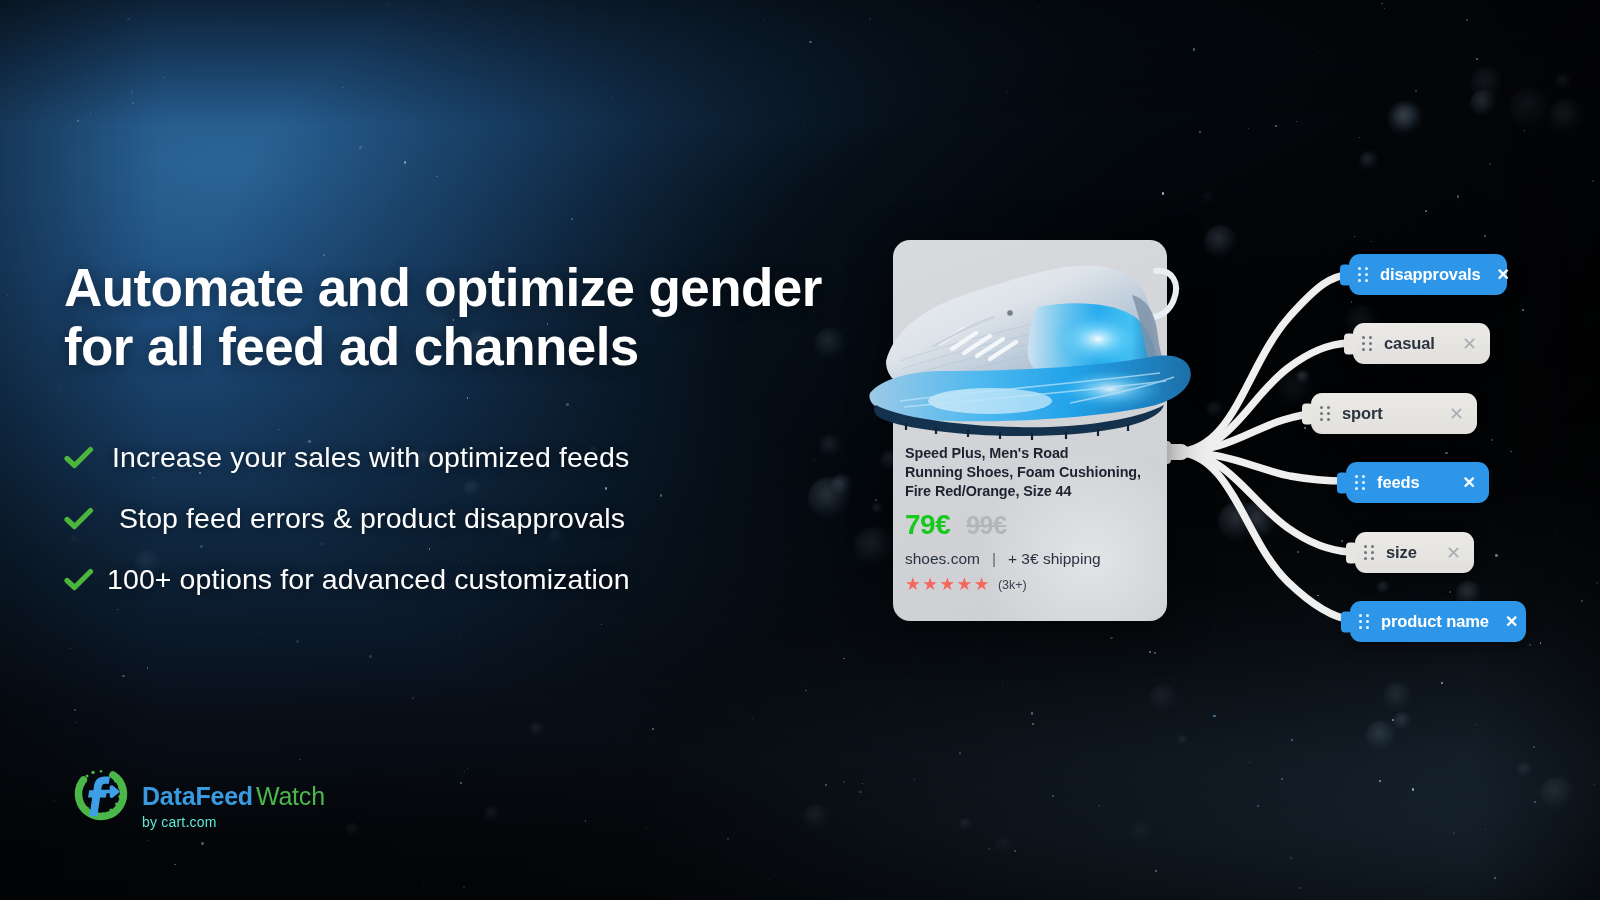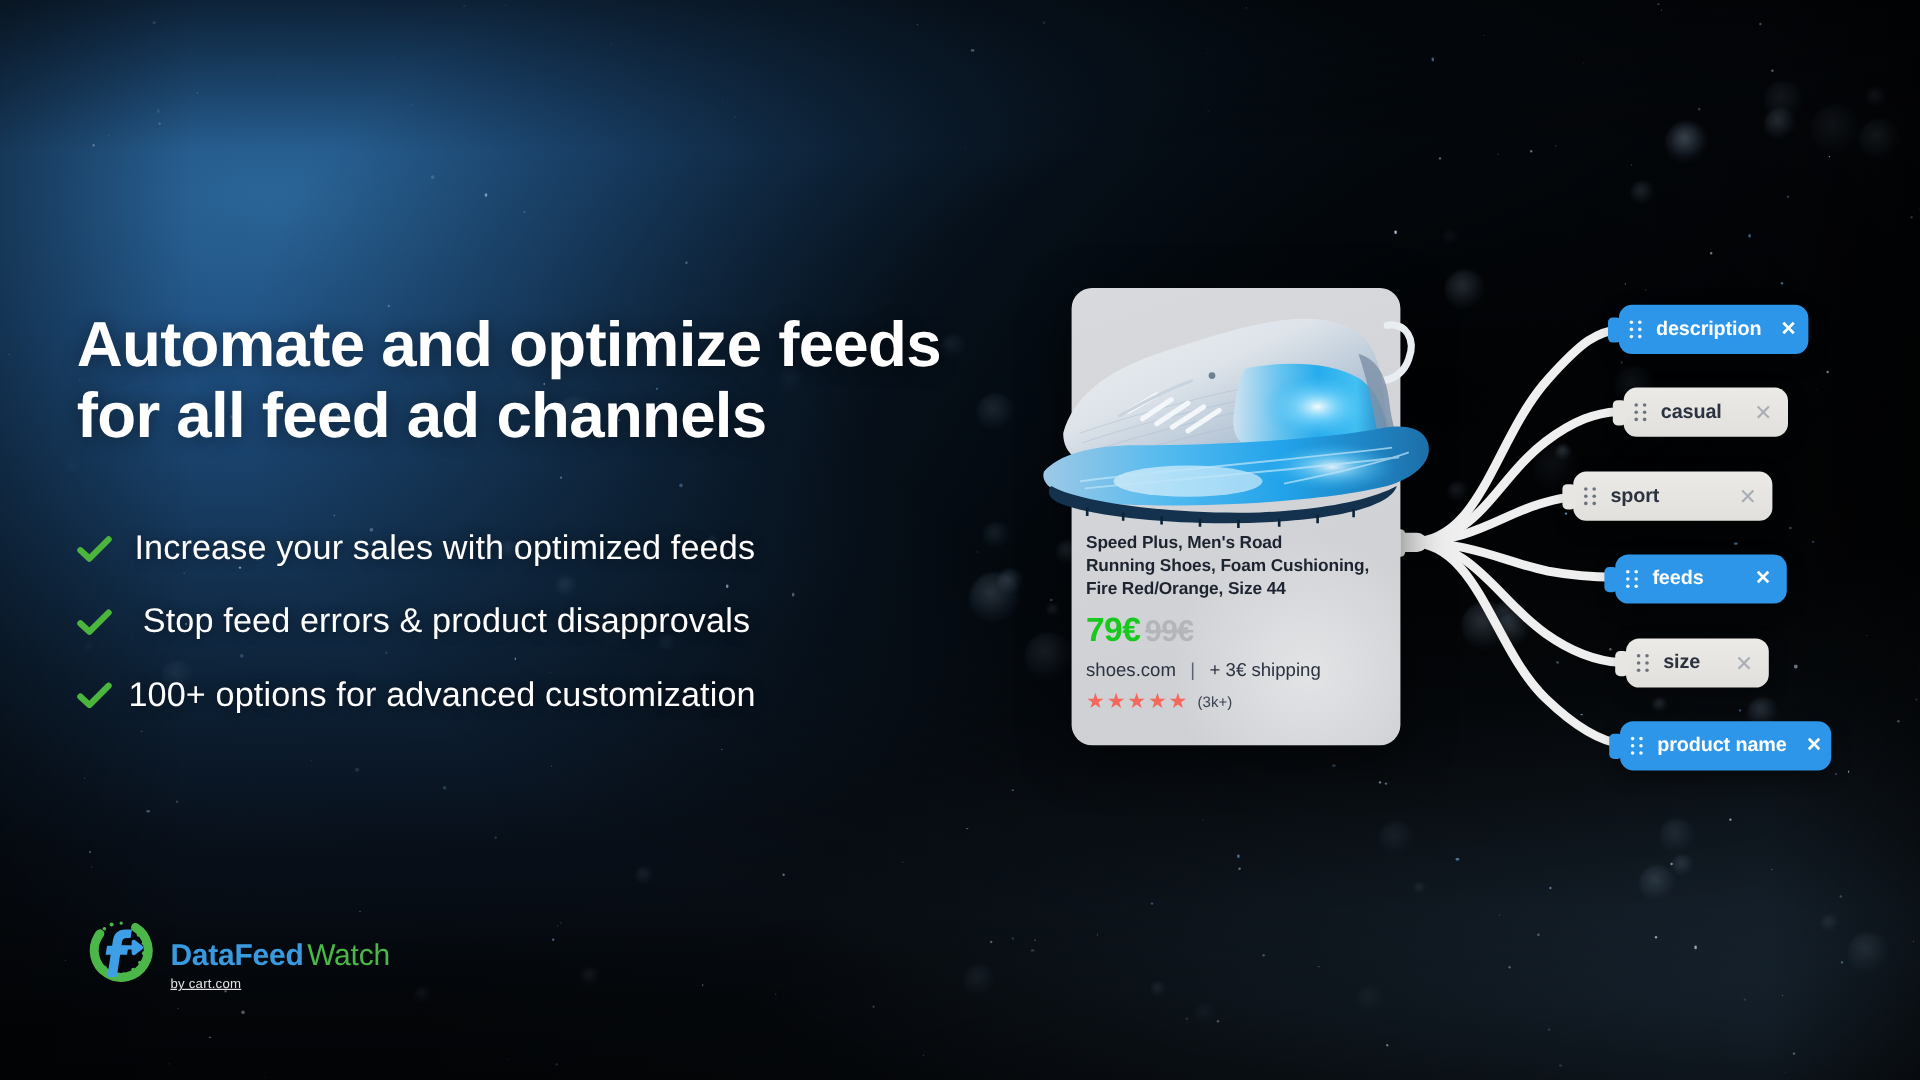--- a/index.html
+++ b/index.html
@@ -62,41 +62,41 @@
   .b1 .btxt { padding-left:8px; }
   .b2 .btxt { padding-left:3px; }
 
   
   .logo { position:absolute; left:70px; top:757px; display:flex; align-items:center; }
   .logo-mark { width:62px; height:62px; flex:0 0 62px; position:relative; }
   .logo-words { margin-left:10px; margin-top:2px; }
   .logo-line1 { font-size:25px; font-weight:700; letter-spacing:-.2px; line-height:1; white-space:nowrap;margin-top:25px; }
   .logo-line1 .df { color:#3a9ae0; }
   .logo-line1 .wt { color:#4cb749; margin-left:3px; font-weight:400; }
-  .logo-line2 { font-size:11px; color:#e5e5e5; margin-top:5px; letter-spacing:.2px;text-decoration:underline; }
+  .logo-line2 { font-size:14px; color:#5eead4; margin-top:5px; letter-spacing:.2px; }
 
   
   .card {
     position:absolute; left:893px; top:240px; width:274px; height:381px;
     background:linear-gradient(162deg,#d8dadd 0%,#d2d4d7 42%,#cdcfd3 100%);
     border-radius:17px;
     box-shadow:0 10px 40px rgba(0,0,0,.55);
   }
   .card-sheen {
     position:absolute; inset:0; border-radius:17px; pointer-events:none;
     background:radial-gradient(60% 42% at 72% 84%, rgba(255,255,255,.42), rgba(255,255,255,0) 70%);
   }
   .card-text { position:absolute; left:12px; right:10px; top:204px; }
   .p-title {
     font-size:14.4px; font-weight:700; color:#1d2430; line-height:1.32;
     letter-spacing:-.1px; white-space:pre-line;
   }
   .p-price { margin-top:8px; display:flex; align-items:baseline; }
   .p-new { font-size:28px; font-weight:700; color:#17c91d; letter-spacing:-.5px; }
-  .p-old { font-size:25px; font-weight:700; color:#b3b5b9; text-decoration:line-through; margin-left:4px; letter-spacing:-.5px; }
+  .p-old { font-size:25px; font-weight:700; color:#b3b5b9; text-decoration:line-through; margin-left:16px; letter-spacing:-.5px; }
   .p-meta { margin-top:9px; font-size:15.5px; color:#2b3240; display:flex; align-items:center; }
   .p-meta .sep { margin:0 12px; color:#5b6270; }
   .p-rating { margin-top:8px; display:flex; align-items:center; }
   .p-rating .stars-row { color:#f4675c; font-size:17.5px; letter-spacing:1.5px; line-height:1; }
   .p-rating .cnt { margin-left:7px; font-size:12.5px; color:#3b4250; }
 
   
   .shoe { position:absolute; left:860px; top:243px; width:360px; height:200px; pointer-events:none; }
 
   
@@ -380,21 +380,21 @@
       <span class="blob" style="left:548px;top:528px;width:16px;height:16px;opacity:0.16"></span>
       <span class="blob" style="left:649px;top:306px;width:23px;height:23px;opacity:0.12"></span>
       <span class="blob" style="left:416px;top:450px;width:16px;height:16px;opacity:0.25"></span>
       <span class="blob" style="left:345px;top:822px;width:15px;height:15px;opacity:0.22"></span>
       <span class="blob" style="left:463px;top:480px;width:18px;height:18px;opacity:0.24"></span>
       <span class="blob" style="left:70px;top:535px;width:9px;height:9px;opacity:0.17"></span>
     </div>
   <div class="bg-vignette"></div>
 
   <h1 class="headline">
-    <span>Automate and optimize feeds</span>
+    <span>Automate and optimize gender</span>
     <span class="l2">for all feed ad channels</span>
   </h1>
 
   <div class="bullets">
 
     <div class="bullet b1">
       <span class="chk">
         <svg width="30" height="24" viewBox="0 0 30 24">
           <path d="M3 12.5 L10.5 19.5 L26.5 3.5" fill="none" stroke="#4cb53e" stroke-width="5.2" stroke-linecap="round" stroke-linejoin="round"></path>
         </svg>
@@ -592,21 +592,21 @@
   <div class="tag blue" style="left:1349px; top:254px; width:158px;">
     <span class="nub"></span>
     <span class="grip">
         <i></i>
         <i></i>
         <i></i>
         <i></i>
         <i></i>
         <i></i>
       </span>
-    <span class="tlabel">description</span>
+    <span class="tlabel">disapprovals</span>
     <span class="x">✕</span>
   </div>
 
   <div class="tag grey" style="left:1353px; top:323px; width:137px;">
     <span class="nub"></span>
     <span class="grip">
         <i></i>
         <i></i>
         <i></i>
         <i></i>

